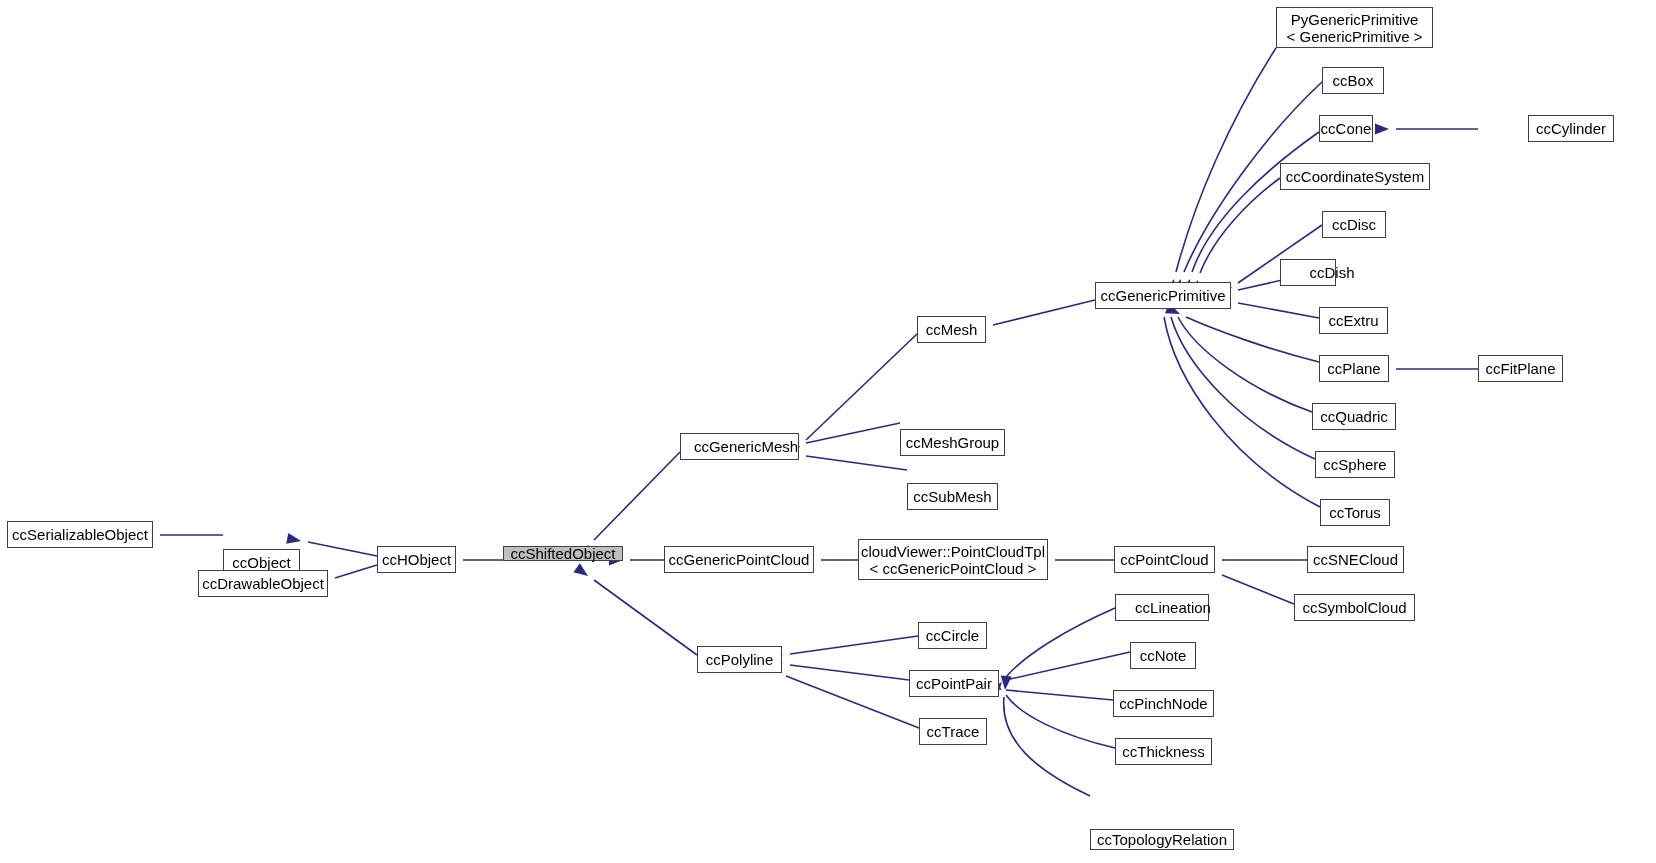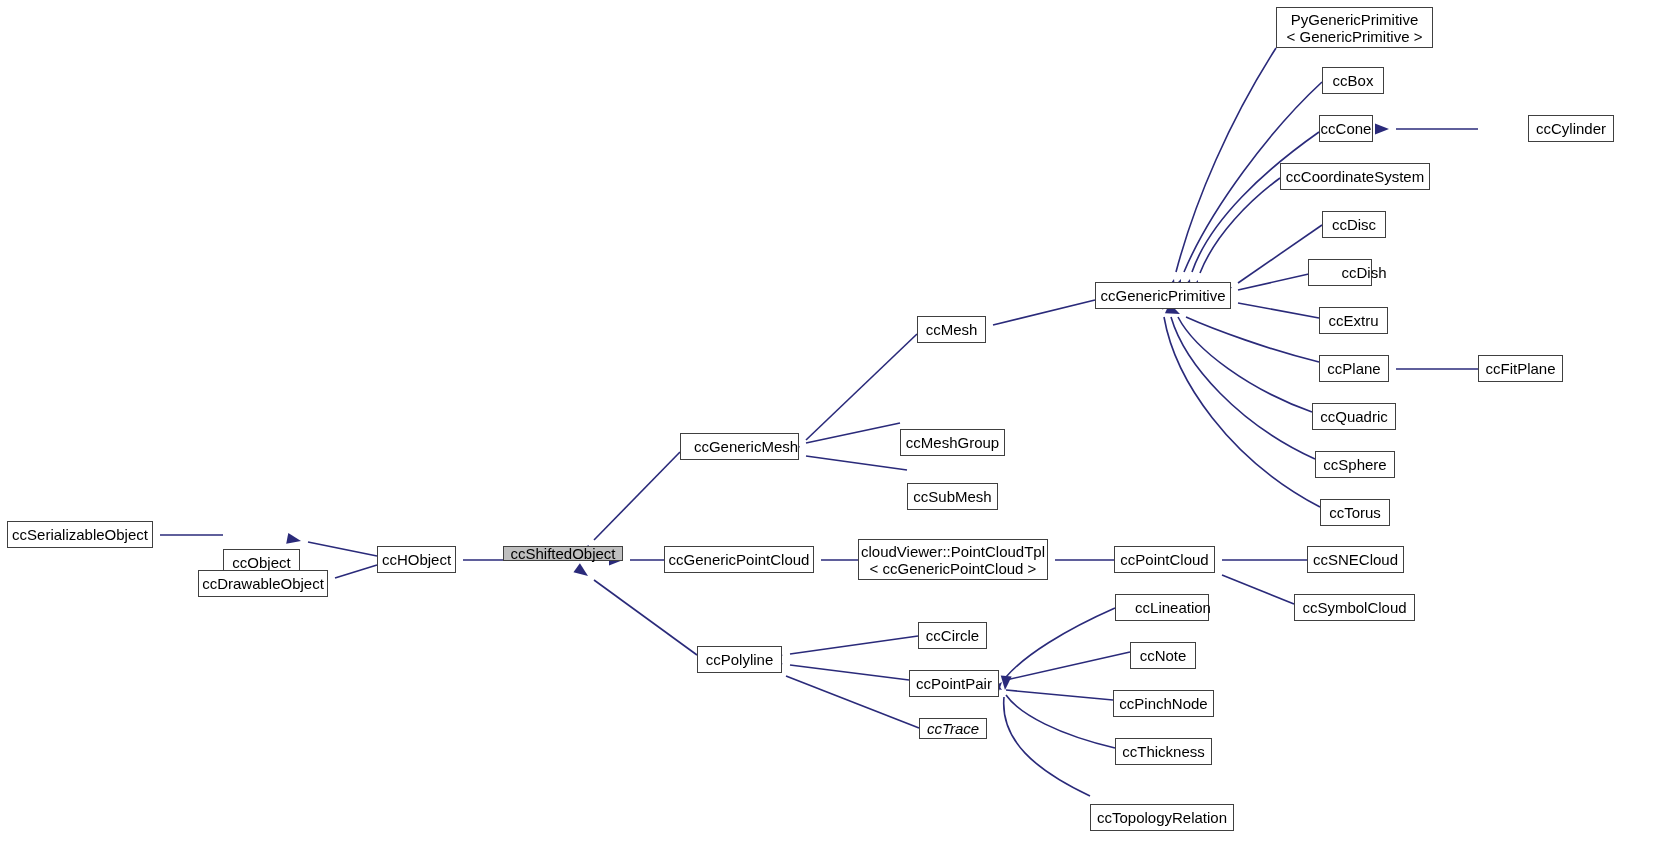--- a/index.html
+++ b/index.html
@@ -213,29 +213,29 @@
     <div class="node" style="left: 900px; top: 409px; width: 105px; height: 27px; margin-top: 20px;"><span class="label-line">ccMeshGroup</span></div>
     <div class="node" style="left: 907px; top: 483px; width: 91px; height: 27px;"><span class="label-line">ccSubMesh</span></div>
     <div class="node" style="left: 917px; top: 316px; width: 69px; height: 27px;"><span class="label-line">ccMesh</span></div>
     <div class="node" style="left: 1095px; top: 282px; width: 136px; height: 27px;"><span class="label-line">ccGenericPrimitive</span></div>
     <div class="node" style="left: 1276px; top: 7px; width: 157px; height: 41px;"><span class="label-line">PyGenericPrimitive</span><span class="label-line">&lt; GenericPrimitive &gt;</span></div>
     <div class="node" style="left: 1322px; top: 67px; width: 62px; height: 27px;"><span class="label-line">ccBox</span></div>
     <div class="node" style="left: 1319px; top: 115px; width: 54px; height: 27px;"><span class="label-line">ccCone</span></div>
     <div class="node" style="left: 1528px; top: 115px; width: 86px; height: 27px;"><span class="label-line">ccCylinder</span></div>
     <div class="node" style="left: 1280px; top: 163px; width: 150px; height: 27px;"><span class="label-line">ccCoordinateSystem</span></div>
     <div class="node" style="left: 1322px; top: 211px; width: 64px; height: 27px;"><span class="label-line">ccDisc</span></div>
-    <div class="node" style="left: 1308px; top: 259px; width: 64px; height: 27px; padding-left: 48px;"><span class="label-line">ccDish</span></div>
+    <div class="node" style="left: 1280px; top: 259px; width: 56px; height: 27px; padding-left: 48px;"><span class="label-line">ccDish</span></div>
     <div class="node" style="left: 1319px; top: 307px; width: 69px; height: 27px;"><span class="label-line">ccExtru</span></div>
     <div class="node" style="left: 1319px; top: 355px; width: 70px; height: 27px;"><span class="label-line">ccPlane</span></div>
     <div class="node" style="left: 1478px; top: 355px; width: 85px; height: 27px;"><span class="label-line">ccFitPlane</span></div>
     <div class="node" style="left: 1312px; top: 403px; width: 84px; height: 27px;"><span class="label-line">ccQuadric</span></div>
     <div class="node" style="left: 1315px; top: 451px; width: 80px; height: 27px;"><span class="label-line">ccSphere</span></div>
     <div class="node" style="left: 1320px; top: 499px; width: 70px; height: 27px;"><span class="label-line">ccTorus</span></div>
     <div class="node" style="left: 697px; top: 646px; width: 85px; height: 27px;"><span class="label-line">ccPolyline</span></div>
     <div class="node" style="left: 918px; top: 622px; width: 69px; height: 27px;"><span class="label-line">ccCircle</span></div>
     <div class="node" style="left: 909px; top: 670px; width: 90px; height: 27px;"><span class="label-line">ccPointPair</span></div>
-    <div class="node" style="left: 919px; top: 718px; width: 68px; height: 21px; font-style: italic;"><span class="label-line">ccTrace</span></div>
+    <div class="node" style="left: 919px; top: 718px; width: 68px; height: 27px;"><span class="label-line">ccTrace</span></div>
     <div class="node" style="left: 1115px; top: 594px; width: 94px; height: 27px; padding-left: 22px;"><span class="label-line">ccLineation</span></div>
     <div class="node" style="left: 1130px; top: 642px; width: 66px; height: 27px;"><span class="label-line">ccNote</span></div>
     <div class="node" style="left: 1113px; top: 690px; width: 101px; height: 27px;"><span class="label-line">ccPinchNode</span></div>
     <div class="node" style="left: 1115px; top: 738px; width: 97px; height: 27px;"><span class="label-line">ccThickness</span></div>
-    <div class="node" style="left: 1090px; top: 804px; width: 144px; height: 27px;"><span class="label-line">ccTopologyRelation</span></div>
+    <div class="node" style="left: 1090px; top: 829px; width: 144px; height: 21px;"><span class="label-line">ccTopologyRelation</span></div>
   </div>
 
 </body></html>

